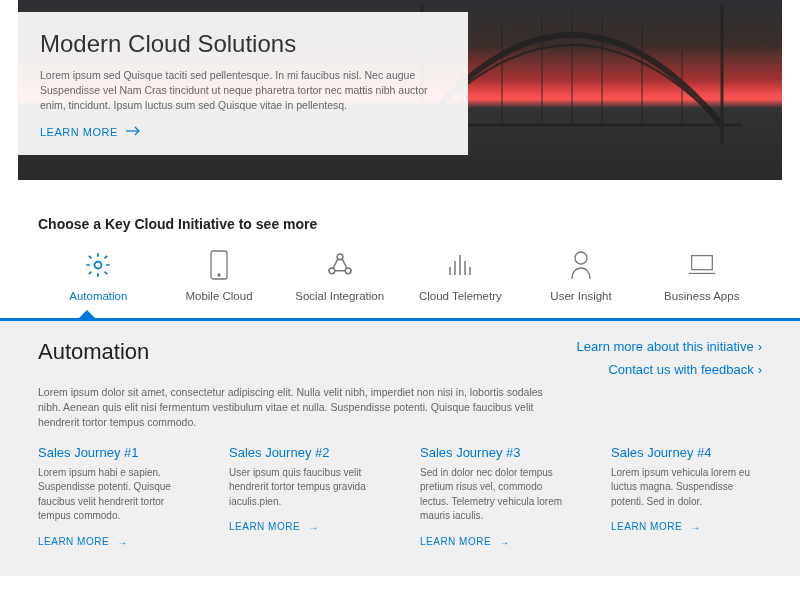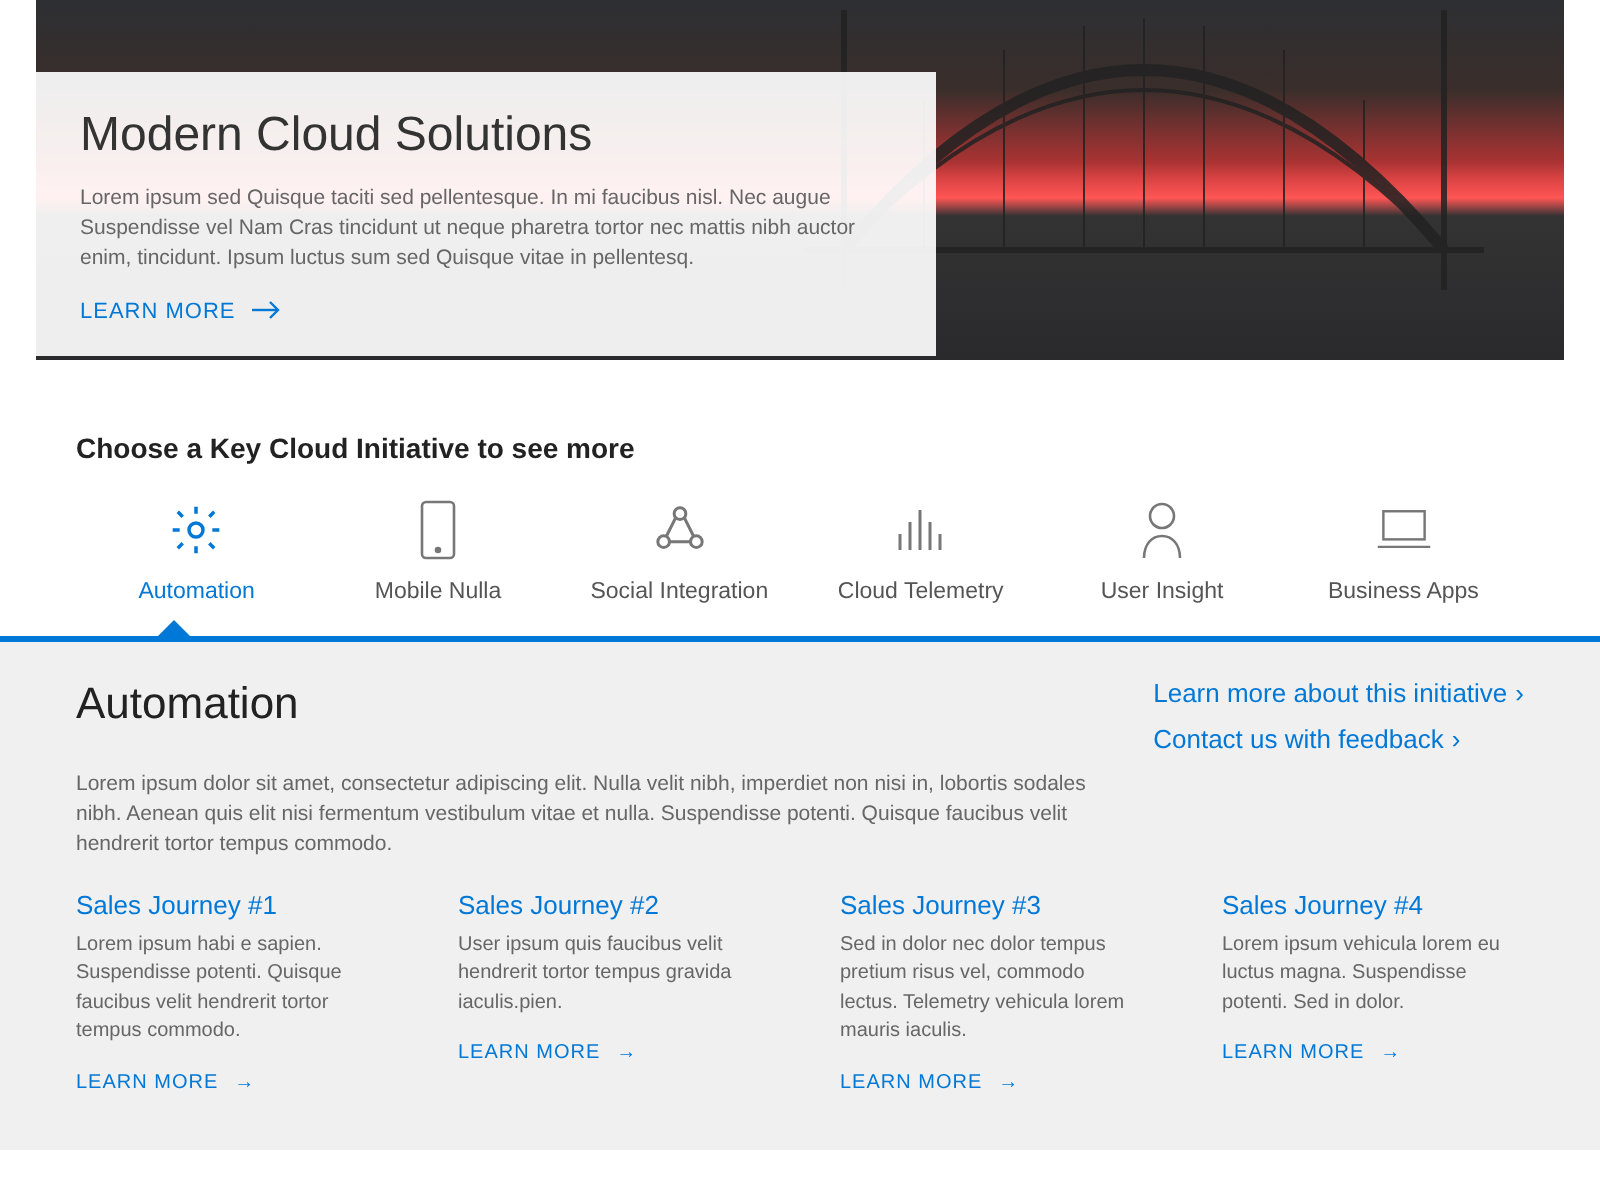--- a/index.html
+++ b/index.html
@@ -1,38 +1,38 @@
 <!DOCTYPE html>
 <html><head>
 <meta charset="utf-8">
 <style>
 *{box-sizing:border-box;margin:0;padding:0}
 body{font-family:"Segoe UI","Segoe UI Light",Arial,sans-serif;background:#fff;color:#333;font-size:13px;width:800px;height:600px;overflow:hidden}
 .hero{position:relative;height:180px;margin:0 18px 0 18px;overflow:hidden}
 .hero-bg{position:absolute;inset:0;background:linear-gradient(180deg,#2d2f33 0%,#3a2e2b 25%,#a33 45%,#d44 50%,#f55 55%,#333 60%,#2a2a2d 100%)}
 .bridge{position:absolute;right:40px;top:5px;width:340px;height:140px}
 .bridge svg{width:100%;height:100%}
-.hero-card{position:absolute;left:0;top:36px;width:450px;background:rgba(255,255,255,.92);padding:18px 22px 16px 22px}
+.hero-card{position:absolute;left:0;top:12px;width:450px;background:rgba(255,255,255,.92);padding:18px 22px 16px 22px}
 .hero-title{font-weight:300;font-size:24px;color:#333;margin-bottom:10px}
 .hero-text{font-size:10.5px;color:#666;line-height:1.45}
 .learn{display:inline-flex;margin-top:12px;font-size:11px;letter-spacing:.5px;color:#0078d7;text-decoration:none;font-weight:400}
 .learn .arr{margin-left:8px}
 .section-label{font-size:14px;color:#222;margin:36px 0 14px 38px;font-weight:700}
 .tabs{display:flex;justify-content:space-between;padding:0 38px;position:relative}
 .tab{flex:1;display:flex;flex-direction:column;align-items:center;cursor:pointer;padding:4px 0 16px}
 .tab .ic{width:30px;height:30px;display:flex;align-items:center;justify-content:center;color:#777;margin-bottom:10px}
 .tab.active .ic{color:#0078d7}
 .tab-label{font-size:11.5px;color:#555}
 .tab.active .tab-label{color:#0078d7}
 .rule{height:3px;background:#0078d7;position:relative}
 .caret-up{position:absolute;left:78px;top:-8px;width:0;height:0;border-left:9px solid transparent;border-right:9px solid transparent;border-bottom:9px solid #0078d7}
 .detail{background:#f0f0f0;padding:18px 38px 28px 38px;position:relative}
 .detail-head{display:flex;justify-content:space-between;align-items:flex-start}
 .detail-title{font-size:22px;font-weight:300;color:#222;margin-bottom:10px}
-.detail-links{font-size:13px}
+.detail-links{text-align:right;font-size:13px}
 .detail-links a{display:block;color:#0078d7;text-decoration:none;margin-bottom:8px}
 .detail-links .chev{margin-left:4px}
 .detail-text{font-size:10.5px;color:#666;line-height:1.45;max-width:520px;margin-bottom:14px}
 .journeys{display:flex;gap:40px}
 .journey{flex:1}
 .journey h4{font-size:13px;font-weight:400;color:#0078d7;margin-bottom:6px}
 .journey p{font-size:10px;color:#666;line-height:1.45;margin-bottom:8px}
 .journey .learn{font-size:10px;margin-top:4px}
 svg{display:block}
 </style>
@@ -88,21 +88,21 @@
       </span>
     <span class="tab-label">Automation</span>
   </div>
   <div class="tab">
     <span class="ic">
         <svg width="20" height="30" viewBox="0 0 20 30" fill="none" stroke="currentColor" stroke-width="1.3">
           <rect x="2" y="1" width="16" height="28" rx="2"></rect>
           <circle cx="10" cy="25" r="1" fill="currentColor"></circle>
         </svg>
       </span>
-    <span class="tab-label">Mobile Nulla</span>
+    <span class="tab-label">Mobile Cloud</span>
   </div>
   <div class="tab">
     <span class="ic">
         <svg width="28" height="28" viewBox="0 0 24 24" fill="none" stroke="currentColor" stroke-width="1.3">
           <circle cx="12" cy="5" r="2.5"></circle>
           <circle cx="5" cy="17" r="2.5"></circle>
           <circle cx="19" cy="17" r="2.5"></circle>
           <path d="M10 7l-4 8M14 7l4 8M7 17h10"></path>
         </svg>
       </span>

